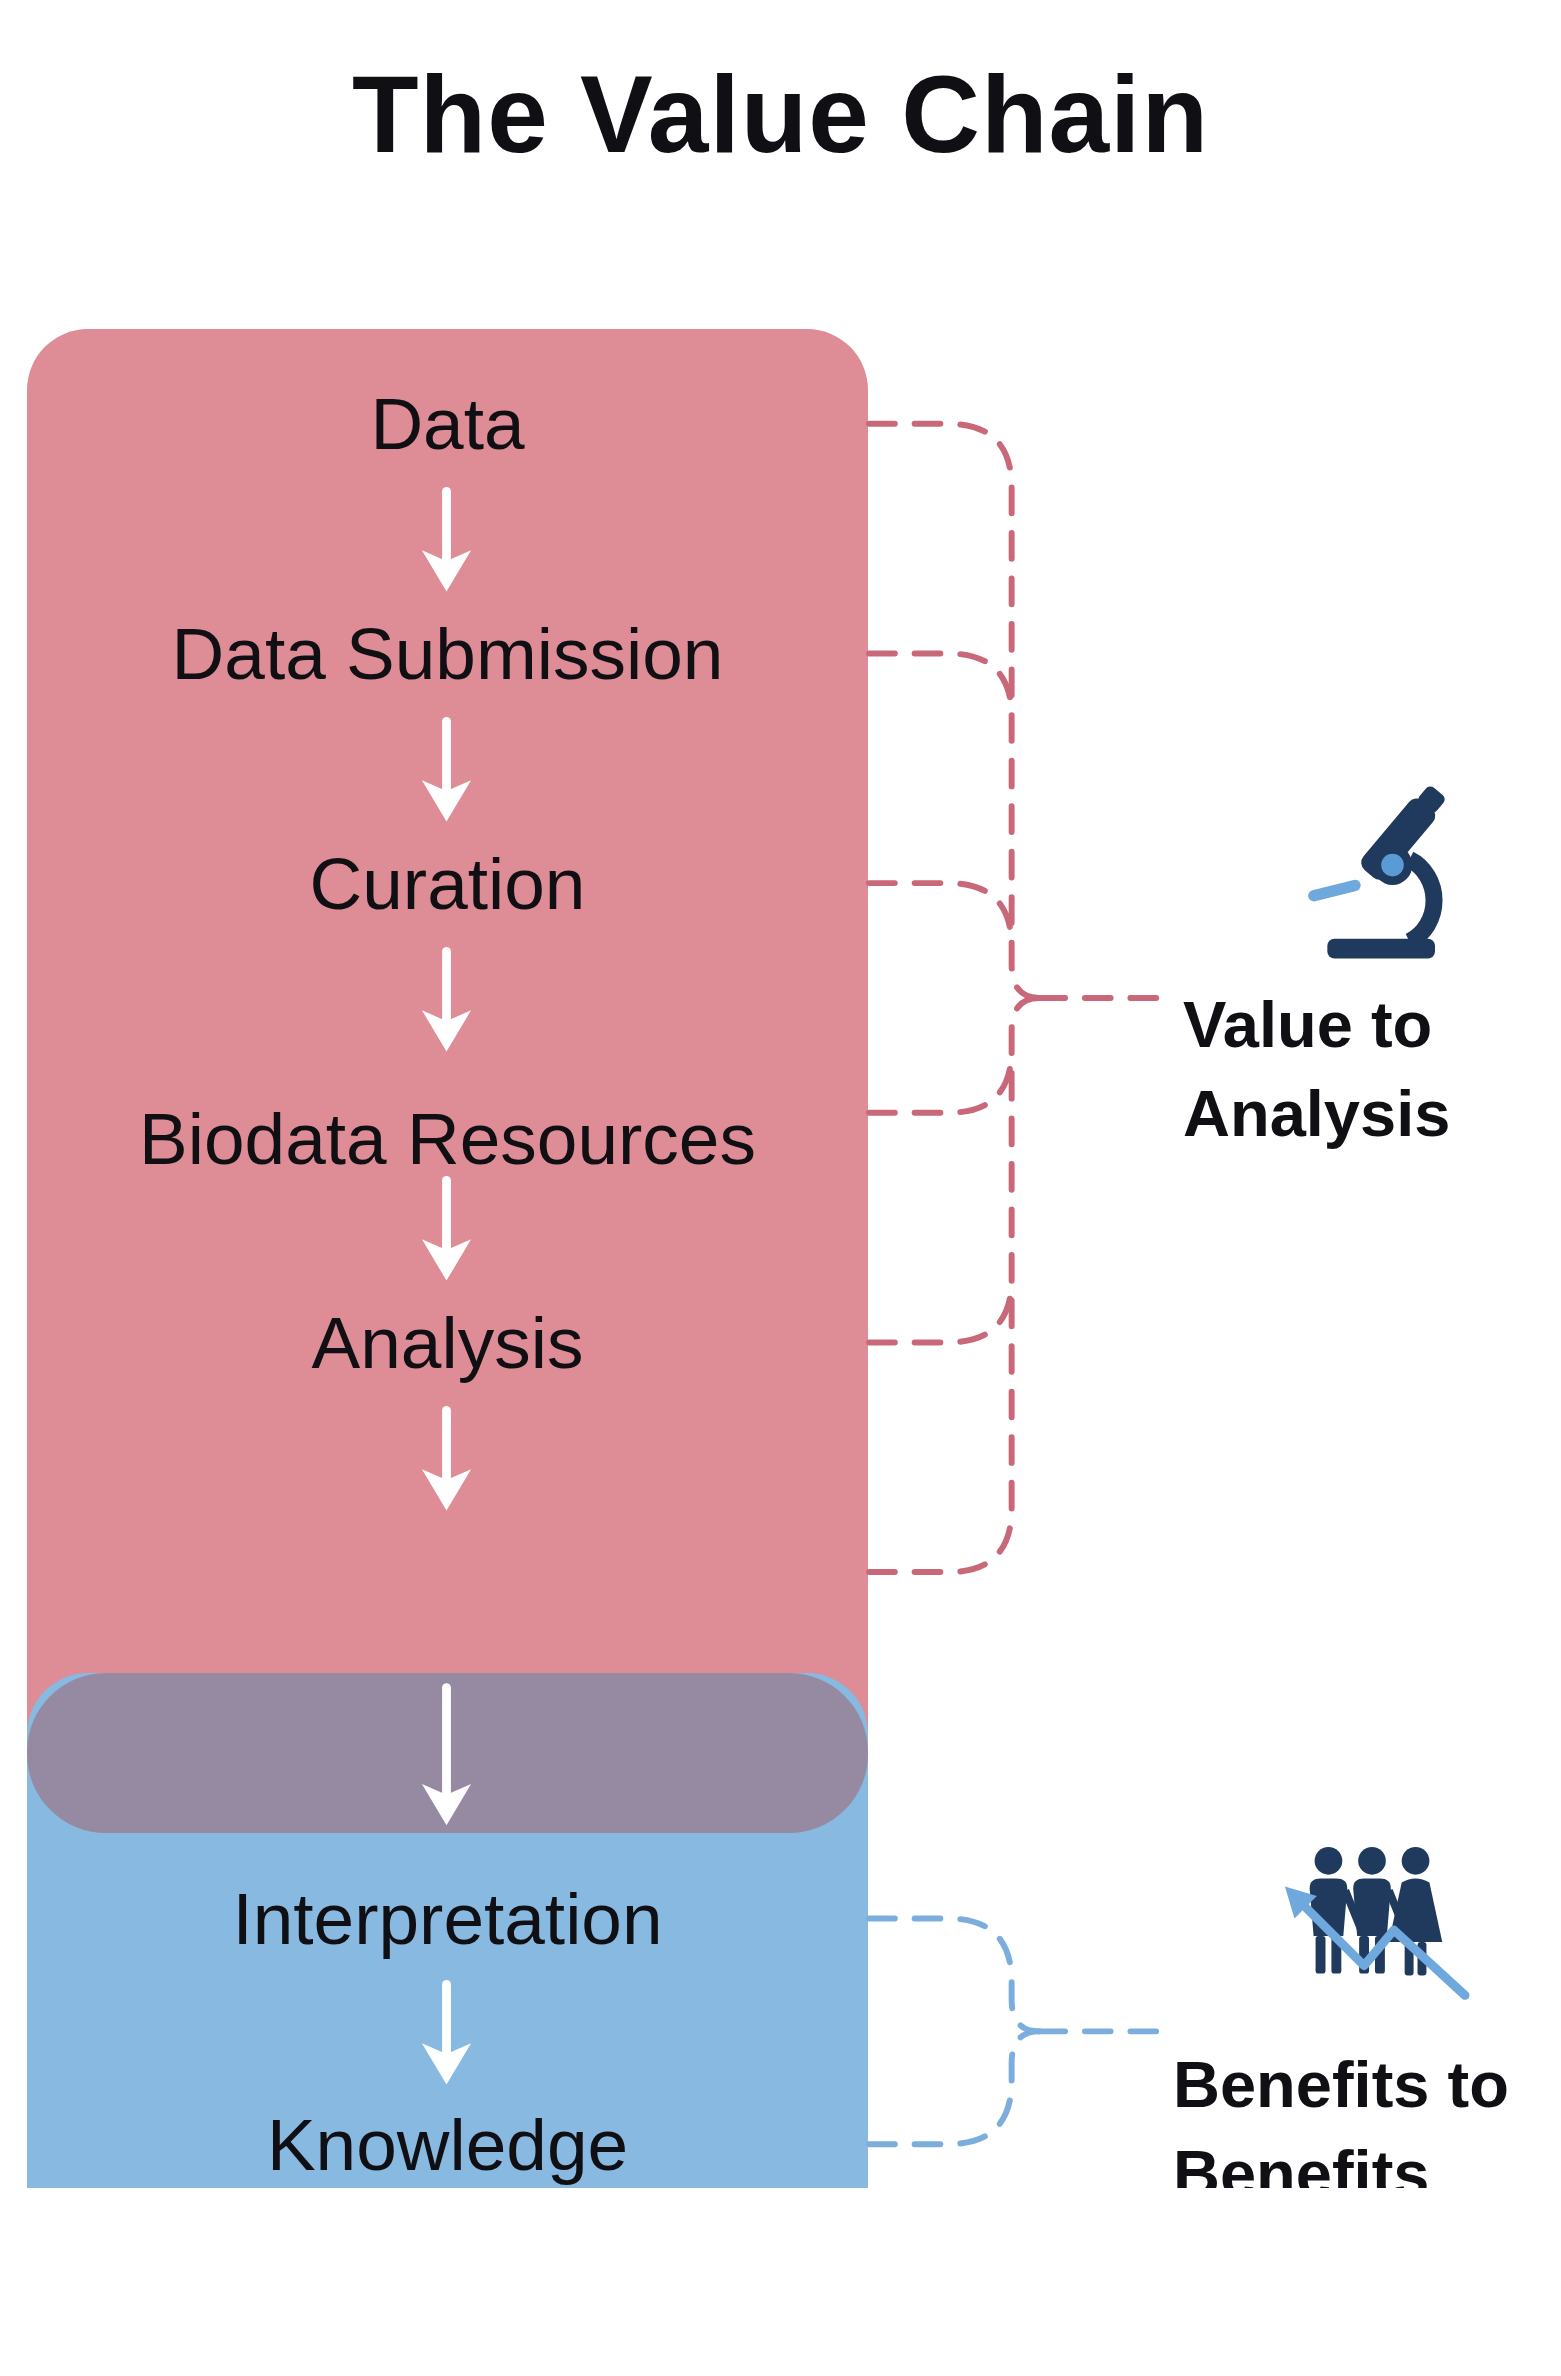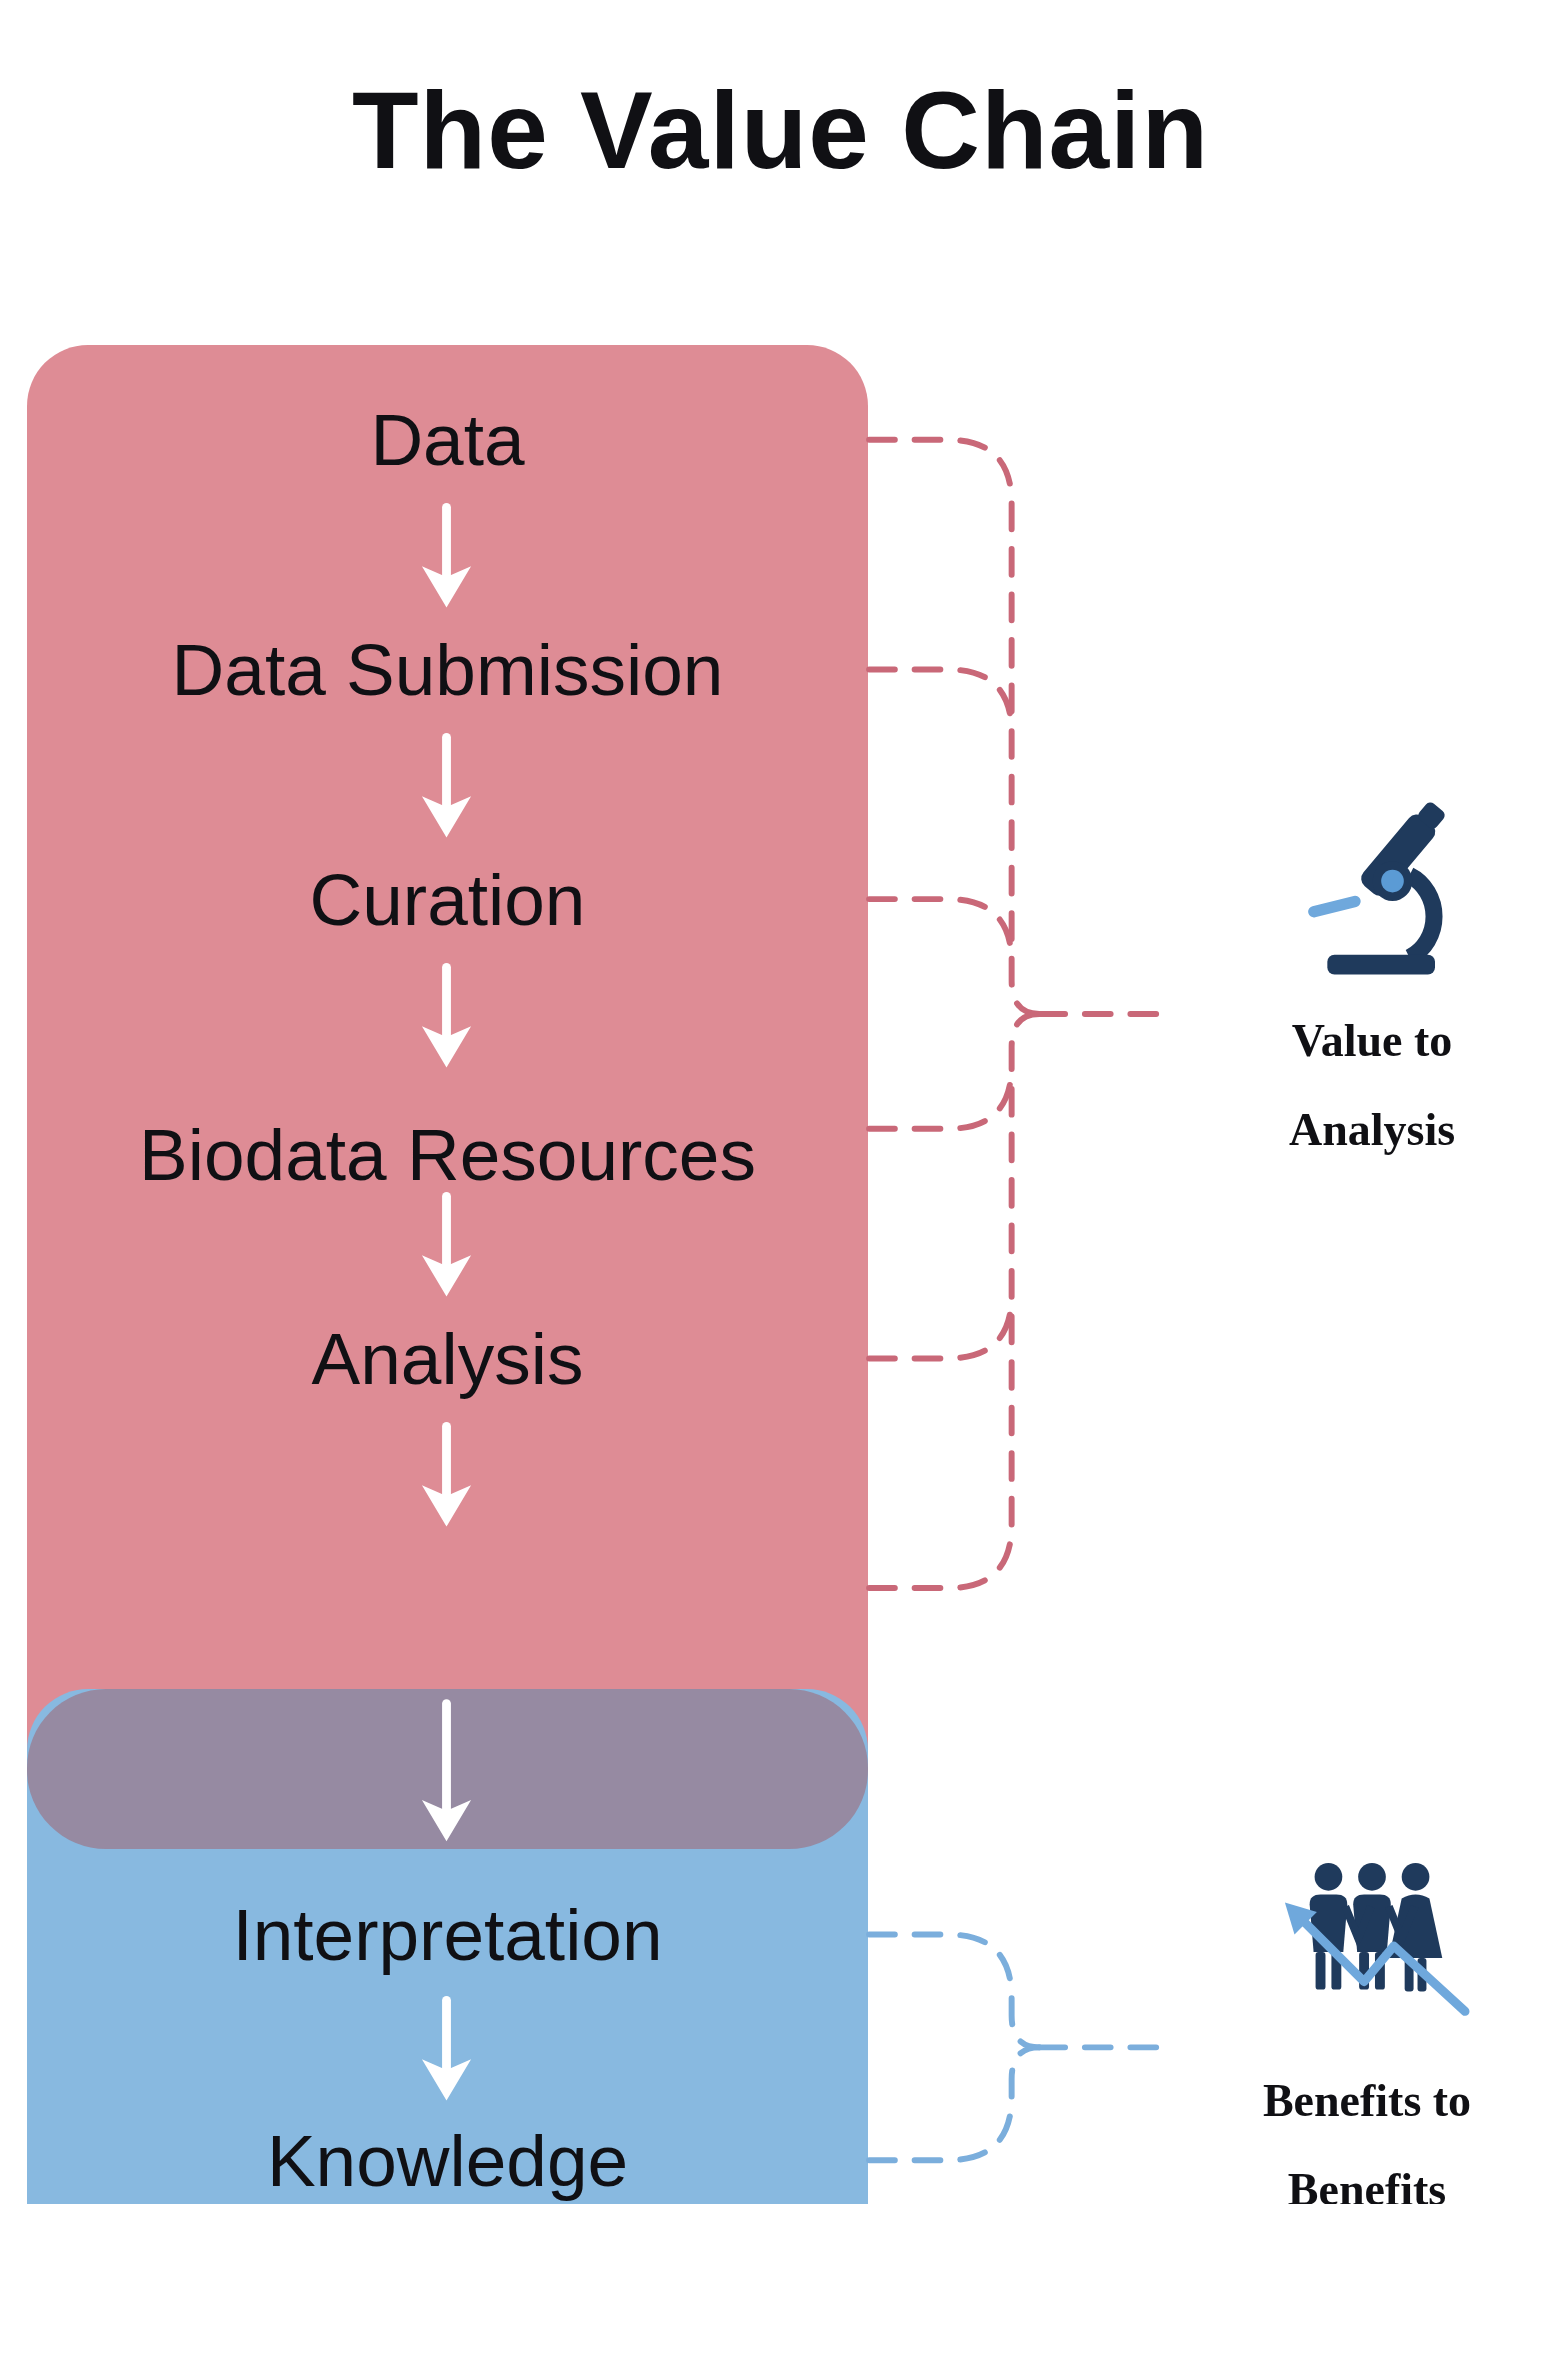--- a/index.html
+++ b/index.html
@@ -13,21 +13,20 @@
     --icon-blue-light:#6FA8DC;
     --text:#101014;
     --arrow:#FFFFFF;
     --background:#FFFFFF;
   }
   html,body{margin:0;padding:0;background:var(--background);}
   .canvas{
     position:relative;width:1561px;height:2188px;overflow:hidden;
     background:var(--background);
     font-family:"Liberation Sans", sans-serif;
-    margin-top:16px;
   }
   .title{
     position:absolute;top:51px;left:0;width:1561px;
     text-align:center;font-size:109px;font-weight:bold;
     color:var(--text);letter-spacing:1px;
   }
   .box{position:absolute;left:27px;width:841px;}
   .research-box{top:329px;height:1505px;border-radius:61px;background:var(--research-box);}
   .society-box{top:1673px;height:579px;border-radius:61px;background:var(--society-box);}
   .overlap-pill{top:1673px;height:160px;border-radius:79px;background:var(--overlap);}
@@ -37,22 +36,22 @@
     white-space:nowrap;
   }
   .flow-arrow{position:absolute;left:417px;width:59px;}
   .flow-arrow line{stroke:var(--arrow);stroke-width:9;stroke-linecap:round;}
   .flow-arrow polygon{fill:var(--arrow);}
   .bracket{position:absolute;top:0;left:0;}
   .bracket path{fill:none;stroke-width:6;stroke-linecap:round;stroke-dasharray:26 20;}
   .bracket-research path{stroke:var(--dash-research);}
   .bracket-society path{stroke:var(--dash-society);}
   .callout{
-    position:absolute;text-align:center;font-weight:bold;
-    color:var(--text);font-size:46px;line-height:89px;font-family:Liberation Serif, serif;
+    position:absolute;font-weight:bold;
+    color:var(--text);font-size:65px;line-height:89px;
   }
   .callout-research{left:1183px;width:378px;top:980px;}
   .callout-society{left:1173px;width:388px;top:2040px;}
   .icon{position:absolute;}
   .navy{fill:var(--icon-navy);}
   .blue{fill:var(--icon-blue);}
   .lblue{fill:var(--icon-blue-light);}
   .navy-stroke{fill:none;stroke:var(--icon-navy);stroke-width:12;}
   .navy-arm{fill:none;stroke:var(--icon-navy);stroke-width:8;}
   .lblue-stroke{fill:none;stroke:var(--icon-blue-light);stroke-width:9;stroke-linecap:round;stroke-linejoin:round;}

